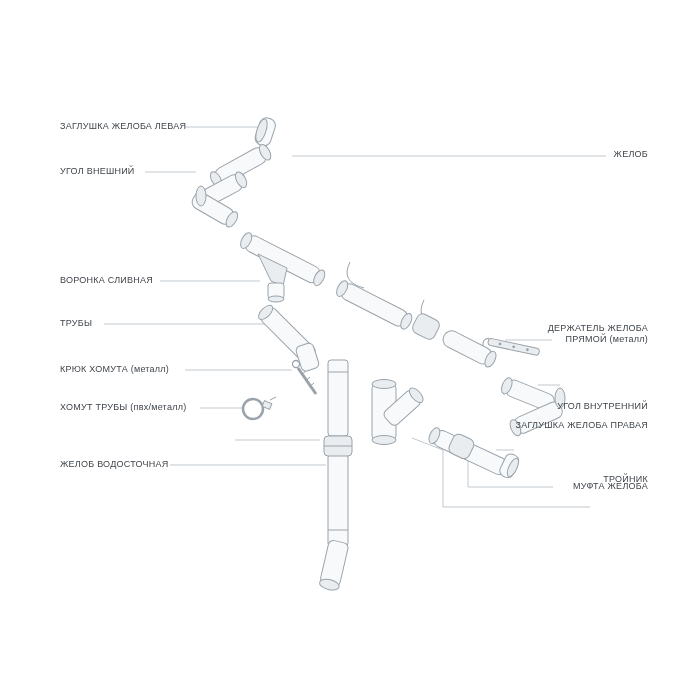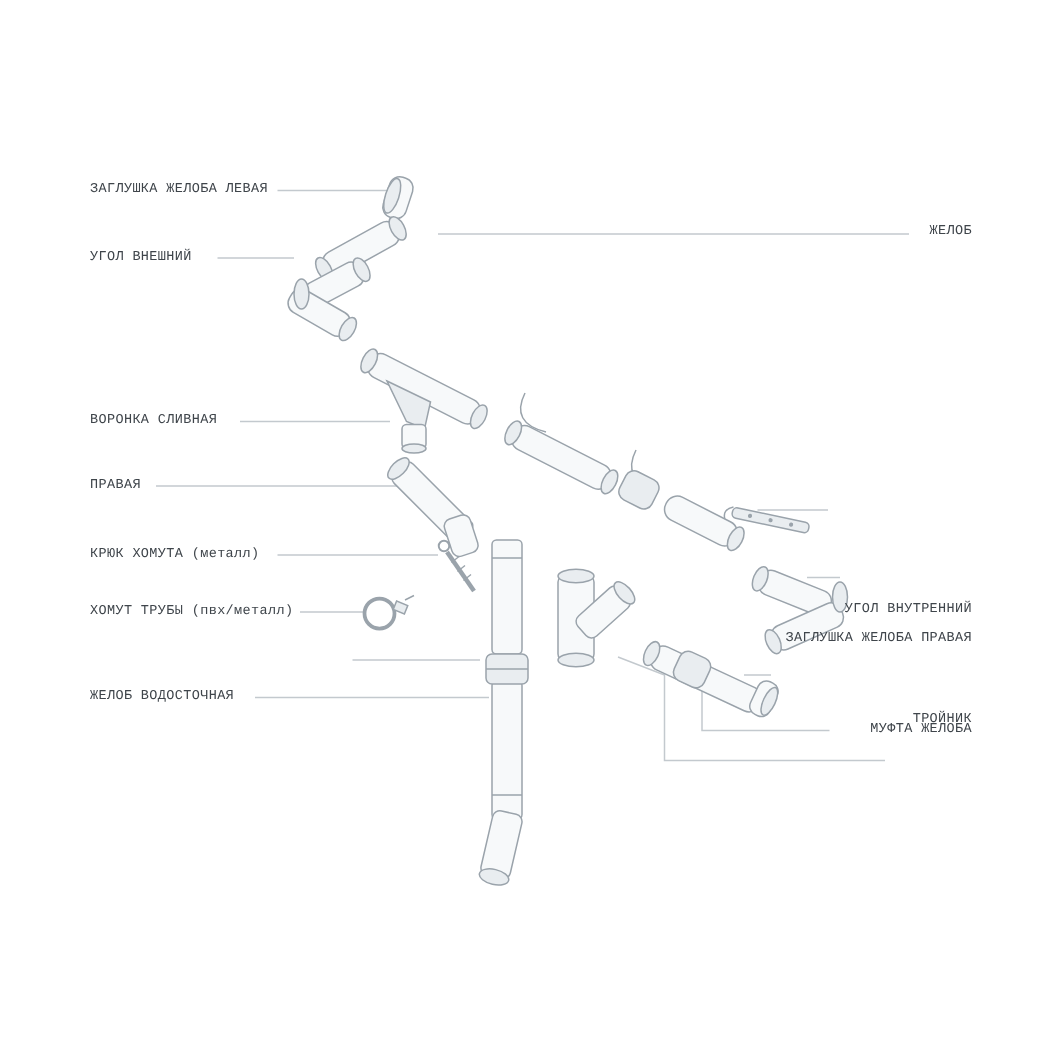--- a/index.html
+++ b/index.html
@@ -1,18 +1,18 @@
 <!DOCTYPE html>
 <html><head>
 <meta charset="utf-8">
 <style>
   html,body{margin:0;padding:0;background:#ffffff;}
   .canvas{
     position:relative;width:700px;height:680px;background:#ffffff;
-    overflow:hidden;font-family:Liberation Mono, monospace;
+    overflow:hidden;font-family:Liberation Sans, sans-serif;
   }
   svg.art{position:absolute;left:0;top:0;display:block;}
   .lbl{
     position:absolute;font-size:9px;line-height:11px;color:#3f454b;
     letter-spacing:.25px;white-space:nowrap;
   }
   .lbl.r{text-align:right;}
   
   .p  {fill:#f7f9fa;stroke:#9aa3ab;stroke-width:1;}
   .ps {fill:#e9edf0;stroke:#9aa3ab;stroke-width:1;}
@@ -175,24 +175,28 @@
       <rect class="ps" x="263" y="402" width="8" height="6" transform="rotate(22 267 405)"></rect>
       <line class="ln" x1="270" y1="400" x2="276" y2="397"></line>
     </g>
 
     <path d="M0,686 L0,700 L16,700 Z" fill="#2b2f34"></path>
   </svg>
 
   <div class="lbl" style="left:60px;top:121px">ЗАГЛУШКА ЖЕЛОБА ЛЕВАЯ</div>
   <div class="lbl" style="left:60px;top:166px">УГОЛ ВНЕШНИЙ</div>
   <div class="lbl" style="left:60px;top:275px">ВОРОНКА СЛИВНАЯ</div>
-  <div class="lbl" style="left:60px;top:318px">ПРАВАЯ</div>
+  <div class="lbl" style="left:60px;top:318px">ТРУБЫ</div>
   <div class="lbl" style="left:60px;top:364px">КРЮК ХОМУТА (металл)</div>
   <div class="lbl" style="left:60px;top:402px">ХОМУТ ТРУБЫ (пвх/металл)</div>
   <div class="lbl" style="left:60px;top:459px">ЖЕЛОБ ВОДОСТОЧНАЯ</div>
 
   <div class="lbl r" style="right:52px;top:149px">ЖЕЛОБ</div>
+  <div class="lbl r" style="right:52px;top:323px">
+    <span style="display:block">ДЕРЖАТЕЛЬ ЖЕЛОБА</span>
+    <span style="display:block">ПРЯМОЙ (металл)</span>
+  </div>
   <div class="lbl r" style="right:52px;top:401px">УГОЛ ВНУТРЕННИЙ</div>
   <div class="lbl r" style="right:52px;top:420px">ЗАГЛУШКА ЖЕЛОБА ПРАВАЯ</div>
   <div class="lbl r" style="right:52px;top:481px">МУФТА ЖЕЛОБА</div>
   <div class="lbl r" style="right:52px;top:474px">ТРОЙНИК</div>
 
 </div>
 
 </body></html>

